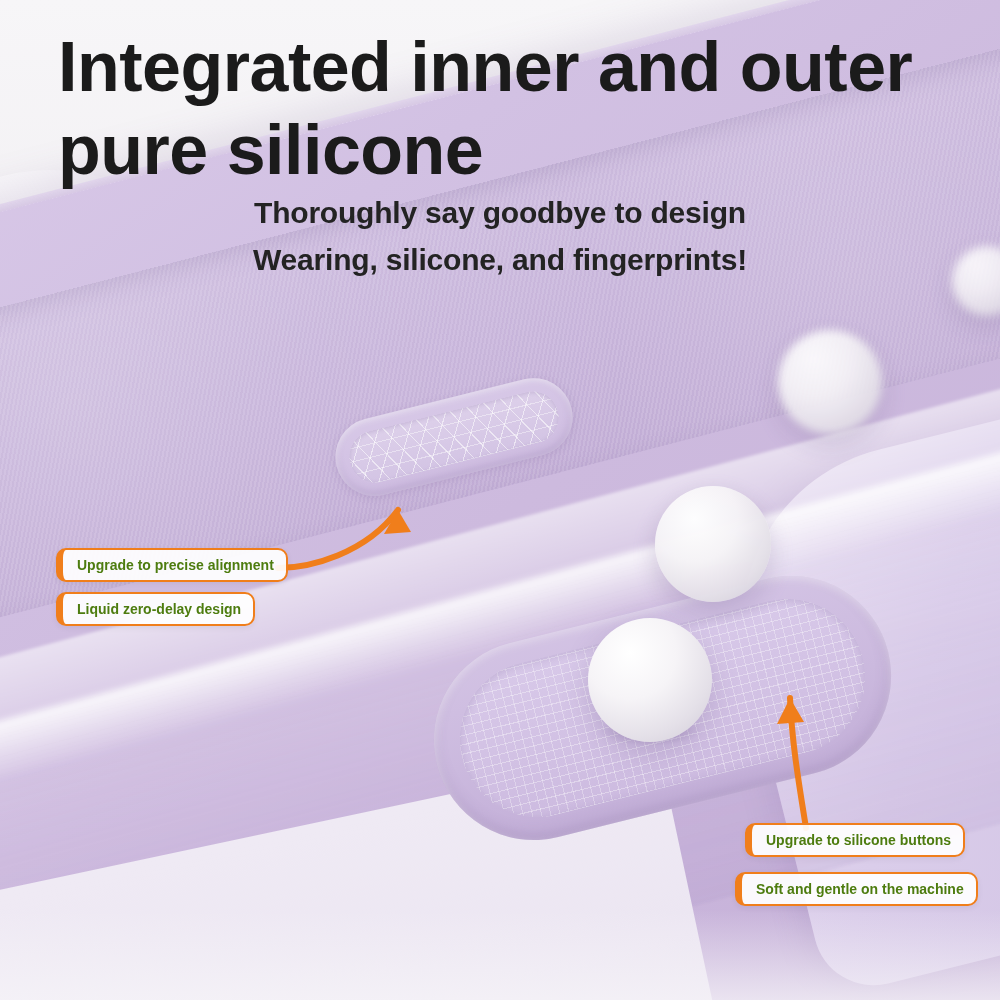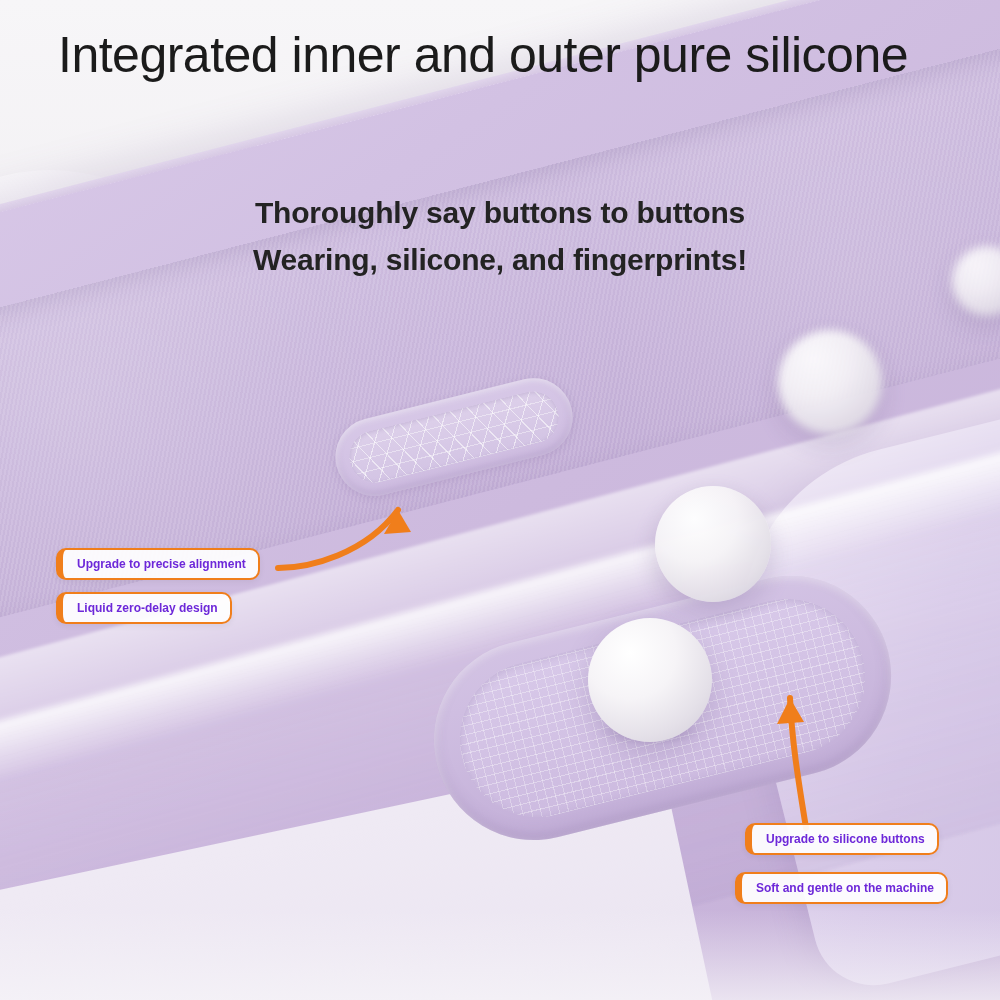--- a/index.html
+++ b/index.html
@@ -201,22 +201,22 @@
     border-radius: 50%;
   }
 
   
   .headline {
     position: absolute;
     left: 58px;
     top: 26px;
     width: 900px;
     color: #1b1b1b;
-    font-weight: 400;
-    font-size: 50px;
+    font-weight: 700;
+    font-size: 70px;
     line-height: 1.18;
     letter-spacing: -0.5px;
   }
   .subline-wrap {
     position: absolute;
     top: 190px;
     left: 0;
     width: 1000px;
     text-align: center;
     color: #232323;
@@ -228,22 +228,22 @@
     letter-spacing: -0.2px;
   }
 
   
   .callout {
     position: absolute;
     border: 2px solid #f07e1b;
     border-radius: 10px;
     background: rgba(255,255,255,.92);
     padding: 7px 12px 7px 14px;
-    color: #6d28d9;
-    font-size: 12px;
+    color: #4d7c0f;
+    font-size: 14px;
     font-weight: 700;
     white-space: nowrap;
     box-shadow: 0 2px 6px rgba(0,0,0,.06);
   }
   .callout.lead {
     border-left: 7px solid #f07e1b;
   }
   .callout-left-1 { left: 56px; top: 548px; }
   .callout-left-2 { left: 56px; top: 592px; text-align: center; }
   .callout-right-1 { left: 745px; top: 823px; }
@@ -294,21 +294,21 @@
     <div class="ball mid"></div>
     <div class="ball shadow-under"></div>
     <div class="ball big"></div>
 
     <div class="bottom-fade"></div>
   </div>
 
   <div class="headline">Integrated inner and outer pure silicone</div>
 
   <div class="subline-wrap">
-    <div class="subline">Thoroughly say buttons to buttons</div>
+    <div class="subline">Thoroughly say goodbye to design</div>
     <div class="subline">Wearing, silicone, and fingerprints!</div>
   </div>
 
   <svg class="arrow" style="left:270px; top:470px;" width="170" height="110" viewBox="0 0 170 110">
     <path d="M8 98 C 40 98, 95 84, 128 40" fill="none" stroke="#f07e1b" stroke-width="6" stroke-linecap="round"></path>
     <path d="M128 40 L 114 64 L 141 62 Z" fill="#f07e1b"></path>
   </svg>
 
   <svg class="arrow" style="left:770px; top:640px;" width="150" height="200" viewBox="0 0 150 200">
     <path d="M36 188 C 30 150, 22 105, 20 58" fill="none" stroke="#f07e1b" stroke-width="6" stroke-linecap="round"></path>

